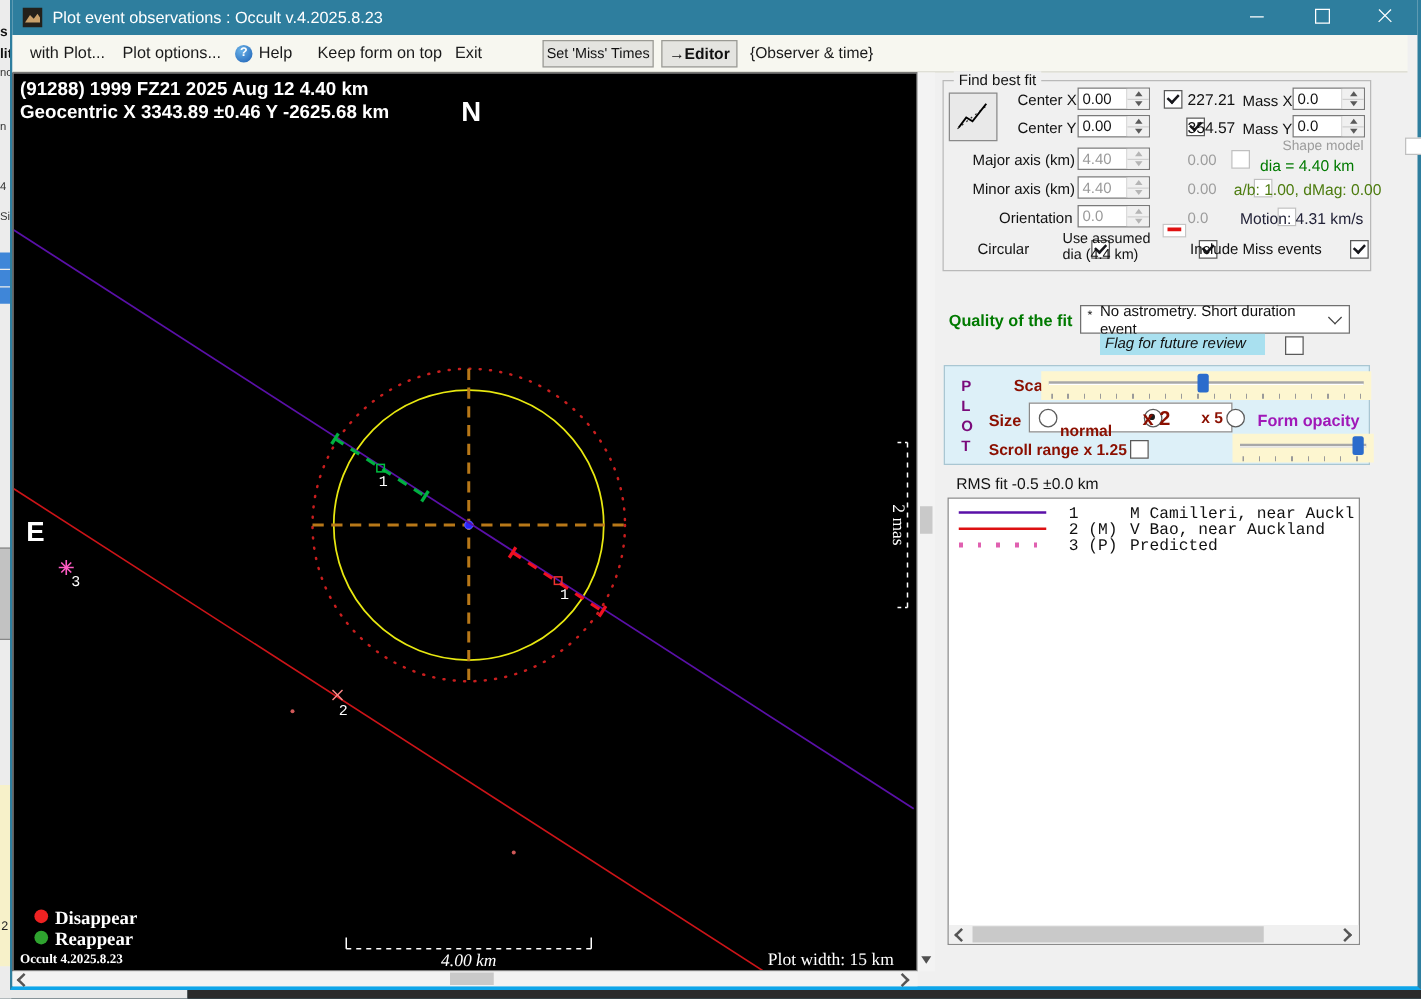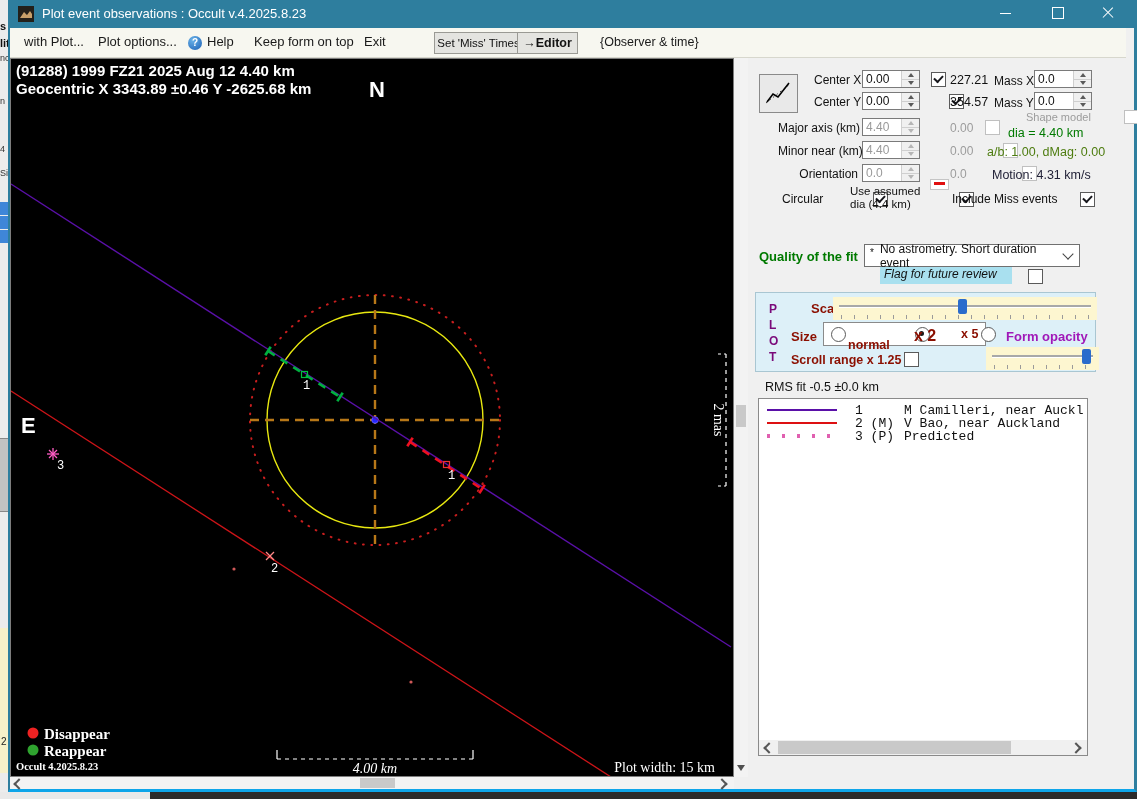--- a/index.html
+++ b/index.html
@@ -107,21 +107,21 @@
 
     
     <div class="abs menubar" style="left:0;top:28px;width:1116px;height:29px;">
       <div class="abs mitem" style="left:14px;top:0;">with Plot...</div>
       <div class="abs mitem" style="left:88px;top:0;">Plot options...</div>
       <div class="abs helpicon" style="left:178px;top:8px;">?</div>
       <div class="abs mitem" style="left:197px;top:0;">Help</div>
       <div class="abs mitem" style="left:244px;top:0;">Keep form on top</div>
       <div class="abs mitem" style="left:354px;top:0;">Exit</div>
       <div class="abs btn3d" style="left:424px;top:4px;width:87px;height:20px;line-height:20px;">Set 'Miss' Times</div>
-      <div class="abs btn3d" style="left:507px;top:4px;width:59px;height:20px;line-height:20px;font-weight:bold;font-size:12.5px;">→Editor</div>
+      <div class="abs btn3d" style="left:519px;top:4px;width:59px;height:20px;line-height:20px;font-weight:bold;font-size:12.5px;">→Editor</div>
       <div class="abs mitem" style="left:590px;top:0;font-size:12.5px;">{Observer &amp; time}</div>
     </div>
 
     
     <div class="abs" style="left:0;top:58px;width:724px;height:719px;background:#000;border:1px solid #7d7d7d;box-sizing:border-box;">
       <svg width="722" height="717" viewBox="0 0 722 717">
 
         <circle cx="364" cy="361" r="125" fill="none" stroke="#c81e1e" stroke-width="2" stroke-dasharray="0.8 7.5" stroke-linecap="round"></circle>
 
         <circle cx="364" cy="361" r="108" fill="none" stroke="#e8e810" stroke-width="1.4"></circle>
@@ -202,20 +202,23 @@
     </div>
     
     <div class="abs scroll" style="left:0;top:777px;width:724px;height:12px;">
       <div class="abs chev-l" style="left:5px;top:3px;"></div>
       <div class="abs sthumb" style="left:350px;top:1px;width:35px;height:10px;"></div>
       <div class="abs chev-r" style="left:708px;top:3px;"></div>
     </div>
 
     
     
+    <div class="abs gbox" style="left:744px;top:64px;width:341px;height:151px;">
+      <div class="gbox-label">Find best fit</div>
+    </div>
     <div class="abs btn3d" style="left:749px;top:74px;width:37px;height:37px;background:#e9e9e9;border:1px solid #8a8a8a;">
       <svg width="35" height="35">
         <line x1="5" y1="28" x2="29" y2="9" stroke="#333" stroke-width="1" stroke-dasharray="1.5 3"></line>
         <polyline points="6,27 12,19 17,22 28,8" fill="none" stroke="#000" stroke-width="1.6"></polyline>
       </svg>
     </div>
     
     <div class="abs lbl" style="left:804px;top:73px;width:44px;text-align:right;">Center X</div>
     <div class="abs spin" style="left:852px;top:70px;width:58px;">
       <div class="val">0.00</div>
@@ -282,21 +285,21 @@
           </div>
           <div>
             <span class="tri-dn" style="border-top-color:#b5b5b5;"></span>
           </div>
         </div>
     </div>
     <span class="abs cb dis" style="left:921px;top:120px;"></span>
     <div class="abs lbl graylbl" style="left:940px;top:121px;">0.00</div>
     <div class="abs lbl" style="left:998px;top:126px;color:#007a00;font-size:12.5px;">dia = 4.40 km</div>
     
-    <div class="abs lbl" style="left:768px;top:144px;width:80px;text-align:right;">Minor near (km)</div>
+    <div class="abs lbl" style="left:768px;top:144px;width:80px;text-align:right;">Minor axis (km)</div>
     <div class="abs spin dis" style="left:852px;top:141px;width:58px;">
       <div class="val">4.40</div>
       <div class="btns">
           <div>
             <span class="tri-up" style="border-bottom-color:#b5b5b5;"></span>
           </div>
           <div>
             <span class="tri-dn" style="border-top-color:#b5b5b5;"></span>
           </div>
         </div>

